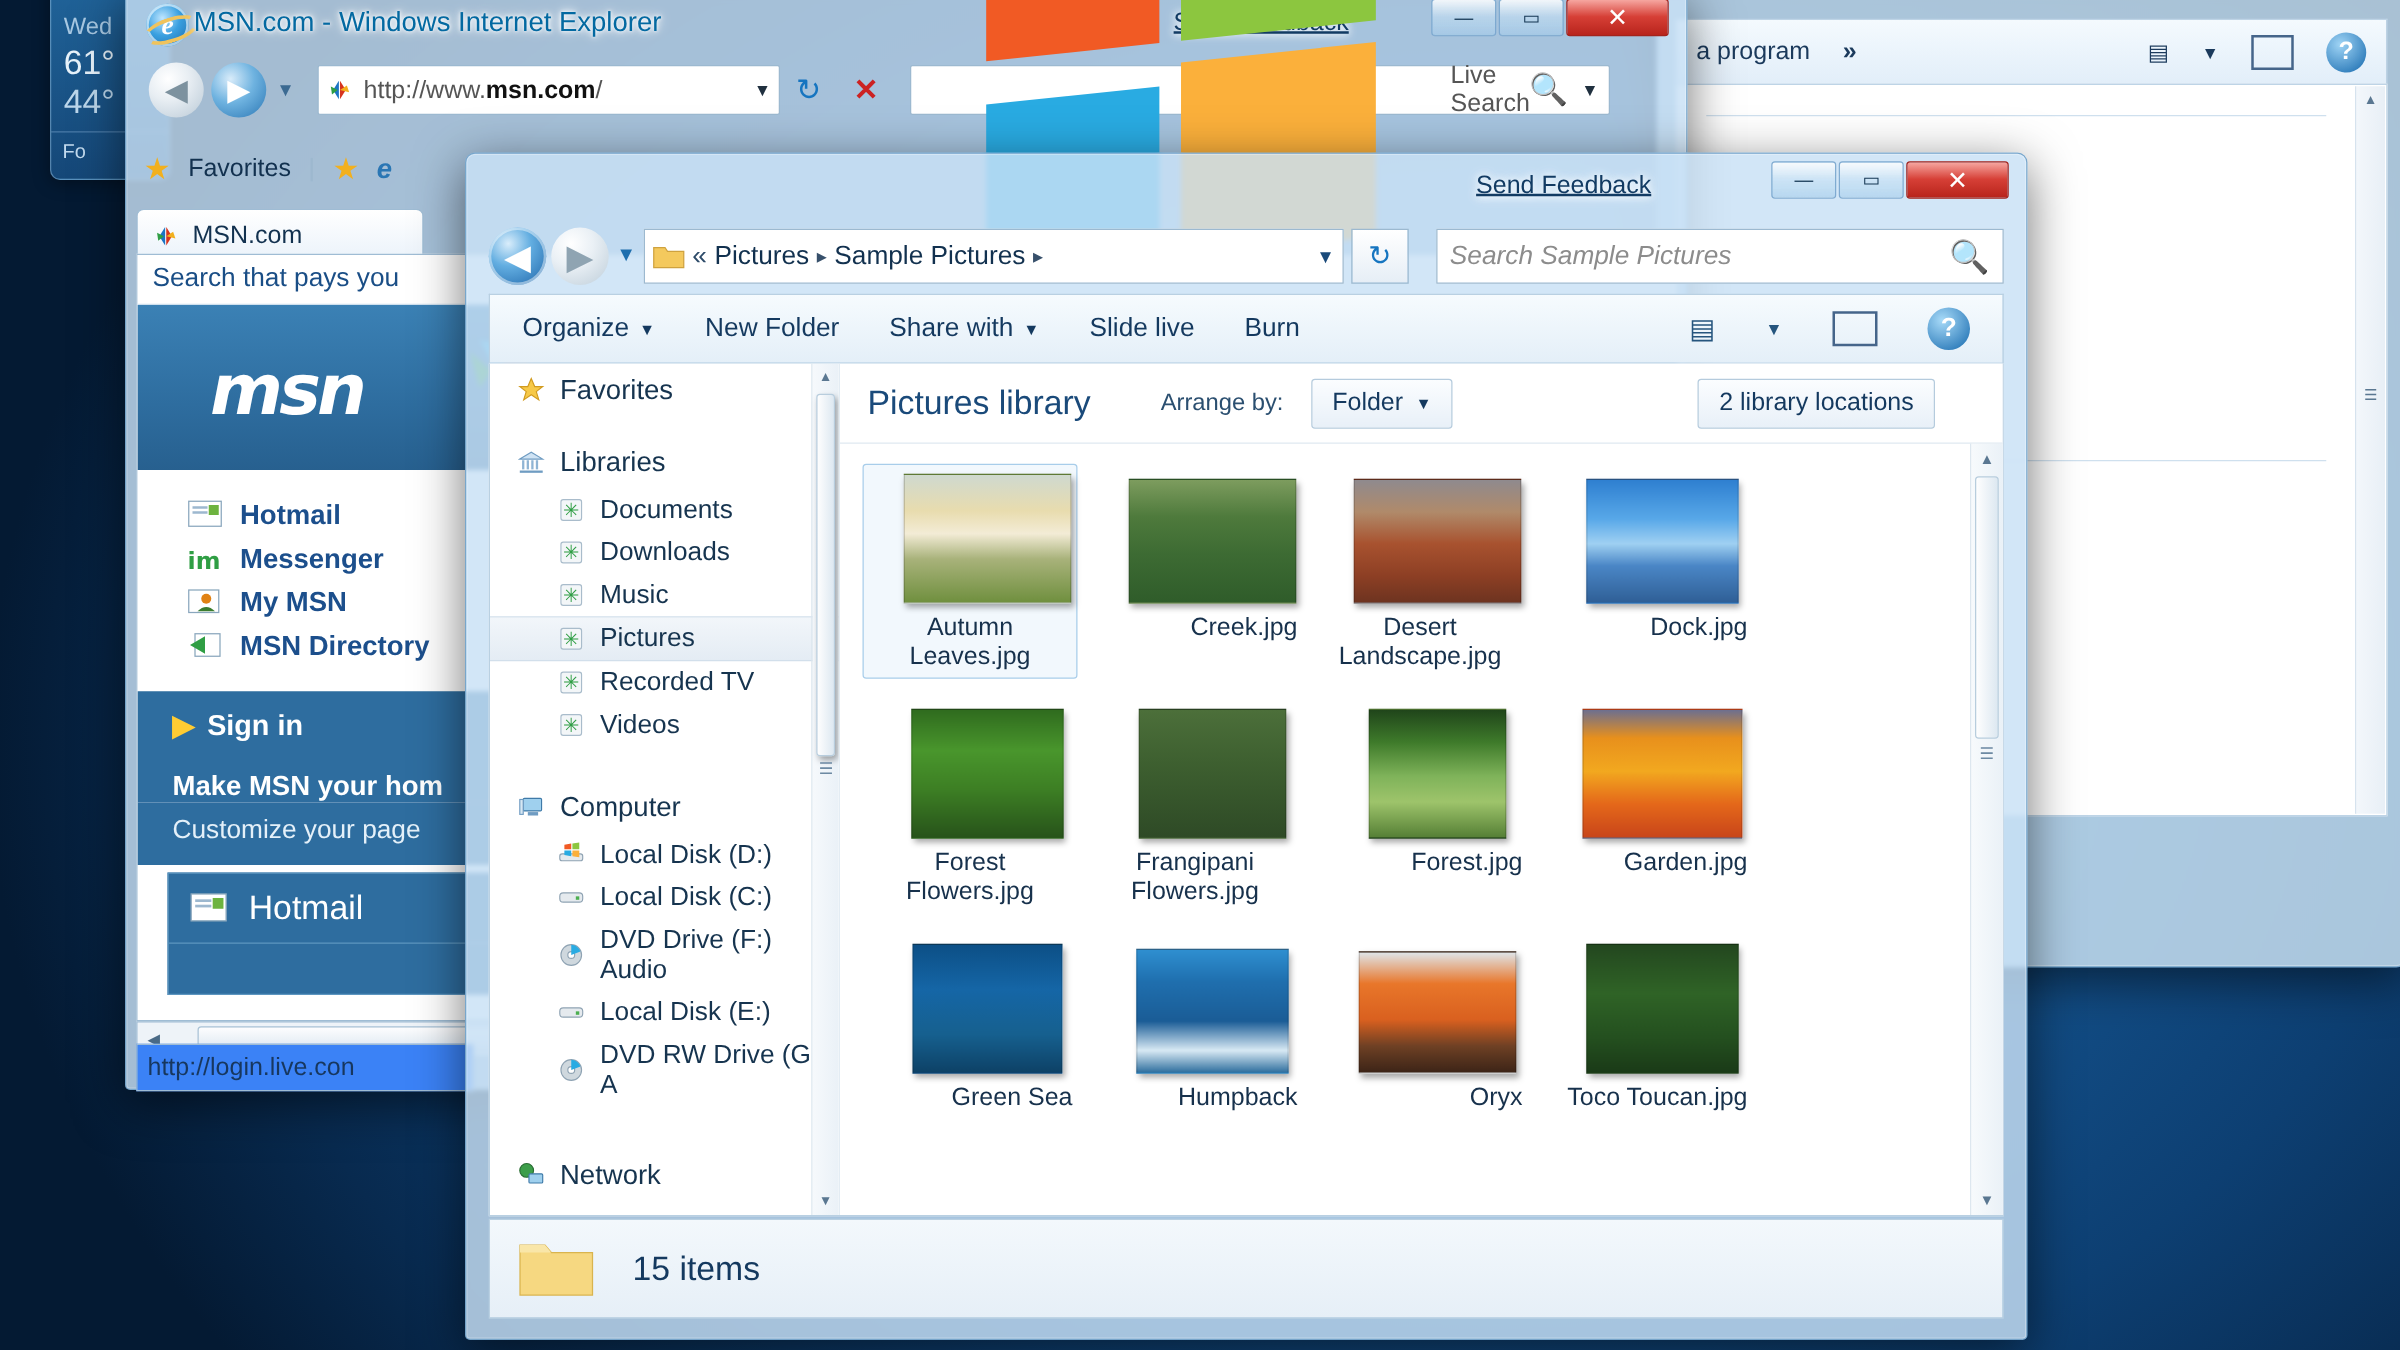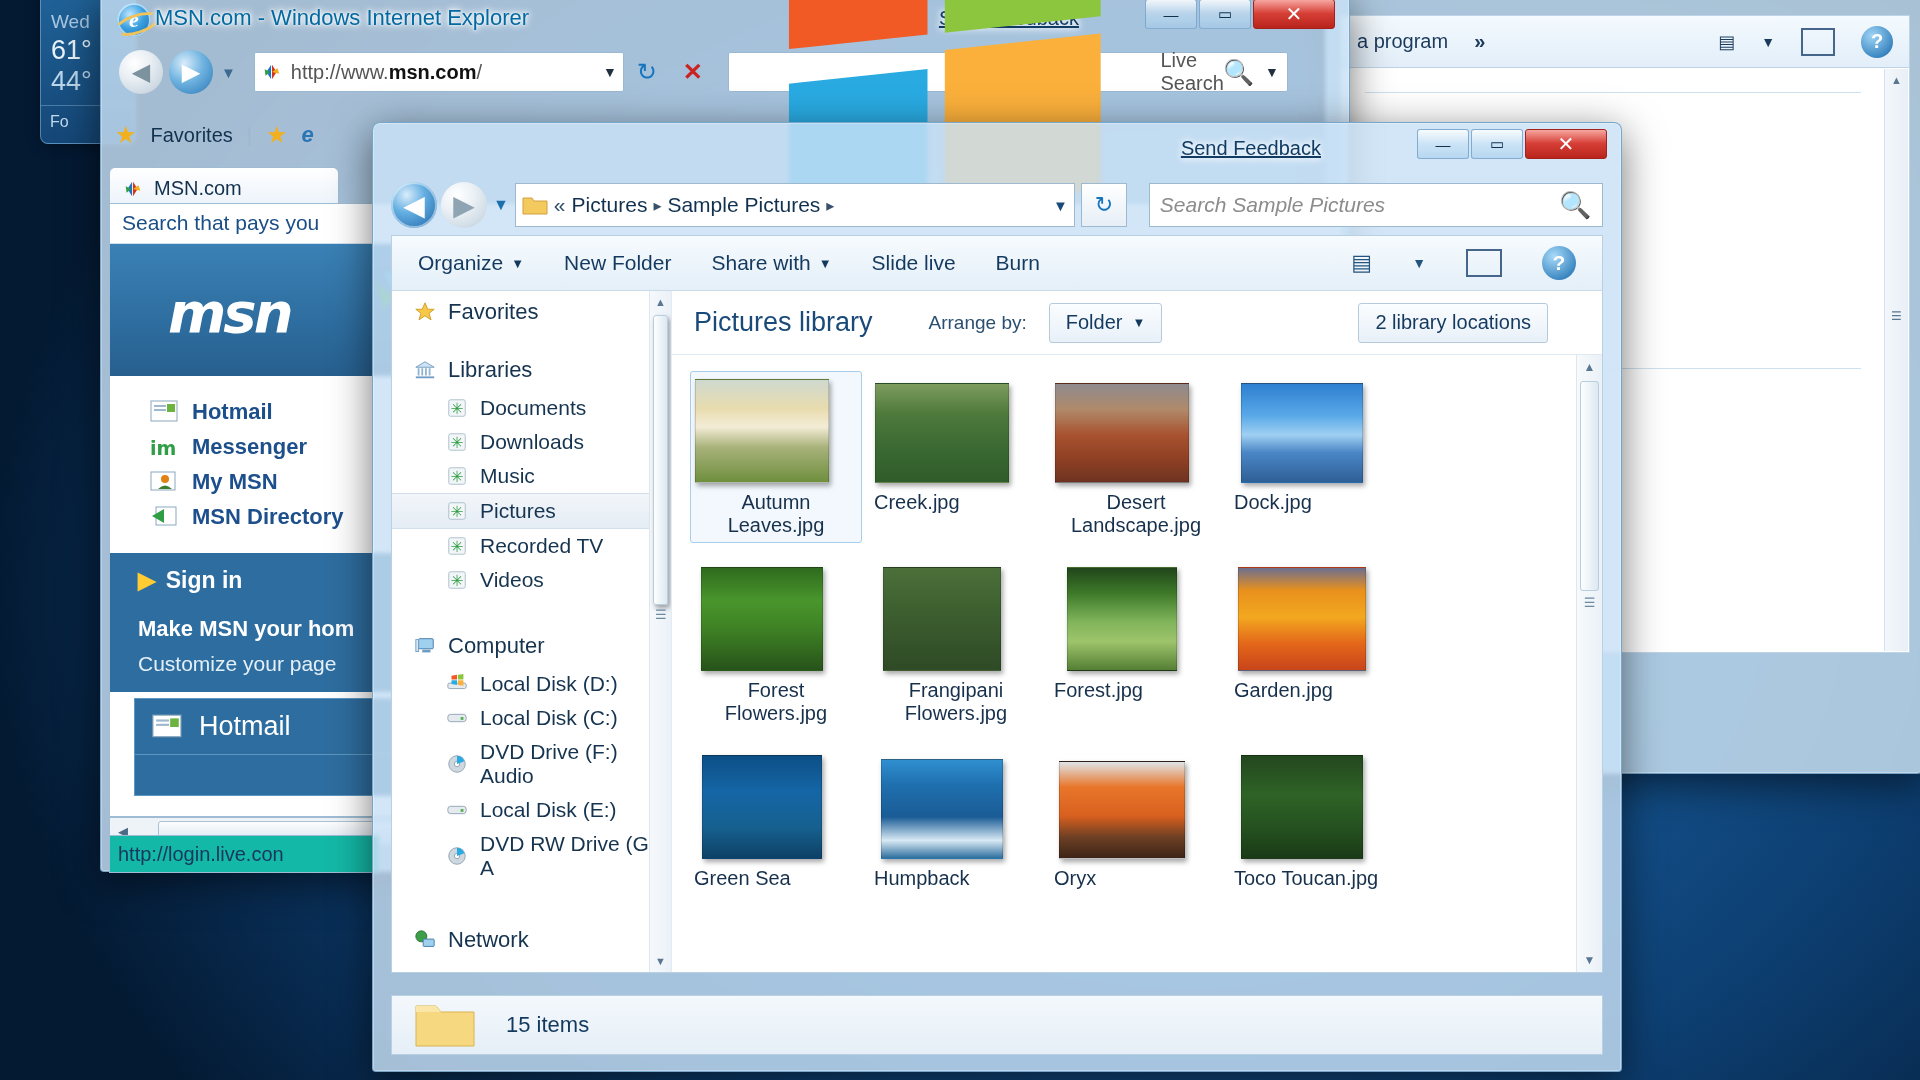--- a/index.html
+++ b/index.html
@@ -173,21 +173,21 @@
     margin: 6px 24px 0 24px; border:1px solid #5d96c0; background:#2e6d9f;
   }
   .msn-hotmailbox .row { display:flex; align-items:center; gap: 14px; padding: 12px 16px; color:#fff; font-size: 27px; border-bottom:1px solid #5d96c0;}
   #ie-hscroll {
     position:absolute; left: 8px; bottom: 26px; right: 6px; height: 28px;
     background:#eef3f8; border:1px solid #9fbcd4; display:flex; align-items:center;
   }
   #ie-hscroll .hthumb { height: 20px; margin-left: 30px; width: 78%; background: linear-gradient(180deg,#fdfdfe,#dce7f1); border:1px solid #a9c2d6; border-radius:3px;}
   #ie-status {
     position:absolute; left: 8px; bottom: -2px; width: 270px; height: 38px;
-    background: #14b8a6; border:1px solid #9fbcd4;
+    background: #3b82f6; border:1px solid #9fbcd4;
     display:flex; align-items:center; padding-left: 8px; font-size: 20px; color:#17375e;
   }
 
   
   #exp-window { left: 372px; top: 122px; width: 1250px; height: 950px; }
   #exp-window .titlebar { height: 62px; }
   #exp-nav { position:absolute; left: 18px; top: 56px; right: 18px; height: 52px; display:flex; align-items:center; }
   .exp-back {
     width: 46px; height: 46px; border-radius:50%;
     background: radial-gradient(circle at 34% 28%, #d9edfb 0%, #63aee1 40%, #1c63a8 100%);
@@ -257,42 +257,42 @@
     font-size: 20px; color:#14395f; cursor:pointer;
   }
   #lib-header .spacer { flex:1 1 auto; }
   #file-grid {
     position:absolute; left:0; right: 26px; top: 64px; bottom: 0;
     padding: 12px 0 0 14px; display:flex; flex-wrap: wrap; align-content: flex-start;
     overflow:hidden;
   }
   .file-item {
     width: 172px; margin: 4px 4px 12px 4px; padding: 6px 4px 6px 4px;
-    display:flex; flex-direction: column; align-items:flex-start; cursor:pointer;
+    display:flex; flex-direction: column; align-items:flex-end; cursor:pointer;
   }
   .file-item.selected { background:#f2f8fd; border:1px solid #a8cdea; border-radius: 3px; padding: 5px 3px 5px 3px;}
   .thumb-wrap { width: 136px; height: 106px; display:flex; align-items:flex-end; justify-content:center; }
   .thumb {
     box-shadow: 2px 3px 5px rgba(0,0,0,.35);
     border: 1px solid rgba(0,0,0,.15);
   }
   .file-name { margin-top: 8px; font-size: 20px; color:#17314c; text-align:center; line-height: 1.15; }
   #grid-scroll {
     position:absolute; right:0; top: 64px; bottom:0; width: 26px;
     background: linear-gradient(90deg,#f7fafc,#eaf1f7); border-left:1px solid #dde7ef;
   }
   #grid-scroll .arr { height: 24px; text-align:center; line-height:24px; font-size:12px; color:#5a7791; cursor:pointer;}
   #grid-scroll .thumb2 { position:absolute; left:3px; right:3px; top: 26px; height: 210px;
     background: linear-gradient(90deg,#fefefe,#dde8f1); border:1px solid #b8cddd; border-radius:3px;}
   #grid-scroll .grip { position:absolute; left:5px; right:5px; top: 240px; text-align:center; color:#6d8aa3; font-size: 13px;}
   #exp-status {
-    position:absolute; left: 18px; right: 18px; bottom: 16px; height: 60px;
+    position:absolute; left: 18px; right: 18px; bottom: 16px; height: 80px;
     background: linear-gradient(180deg,#f3f8fc,#e6eff7);
     border:1px solid #b9d0e2; display:flex; align-items:center; gap: 30px; padding-left: 22px;
-    font-size: 22px; color:#14395f;
+    font-size: 27px; color:#14395f;
   }
   .folder-glyph { width: 62px; height: 50px; position:relative; flex:0 0 62px;}
 </style>
 </head>
 <body>
 
 <div id="weather-gadget">
   <div class="wg-day">Wed</div>
   <div class="wg-hi">61°</div>
   <div class="wg-lo">44°</div>

